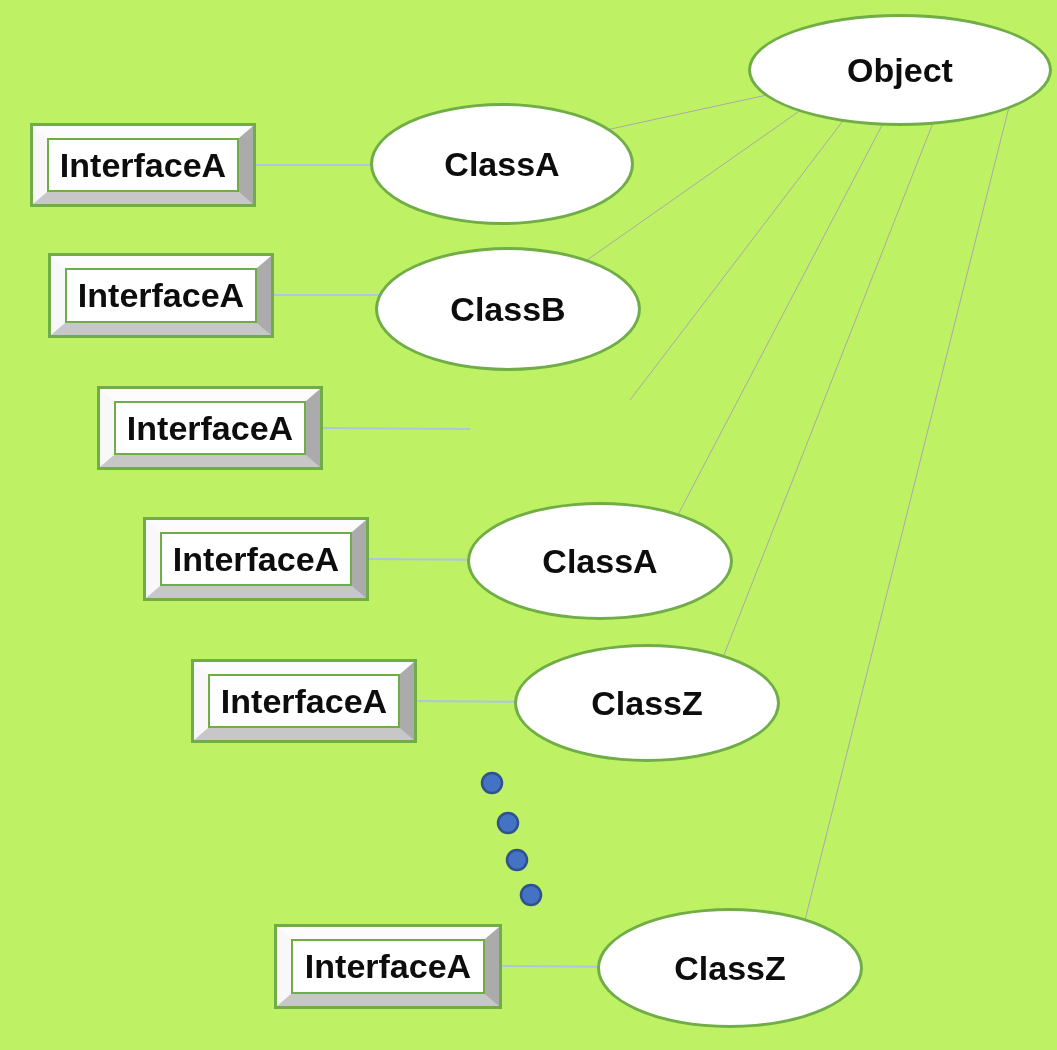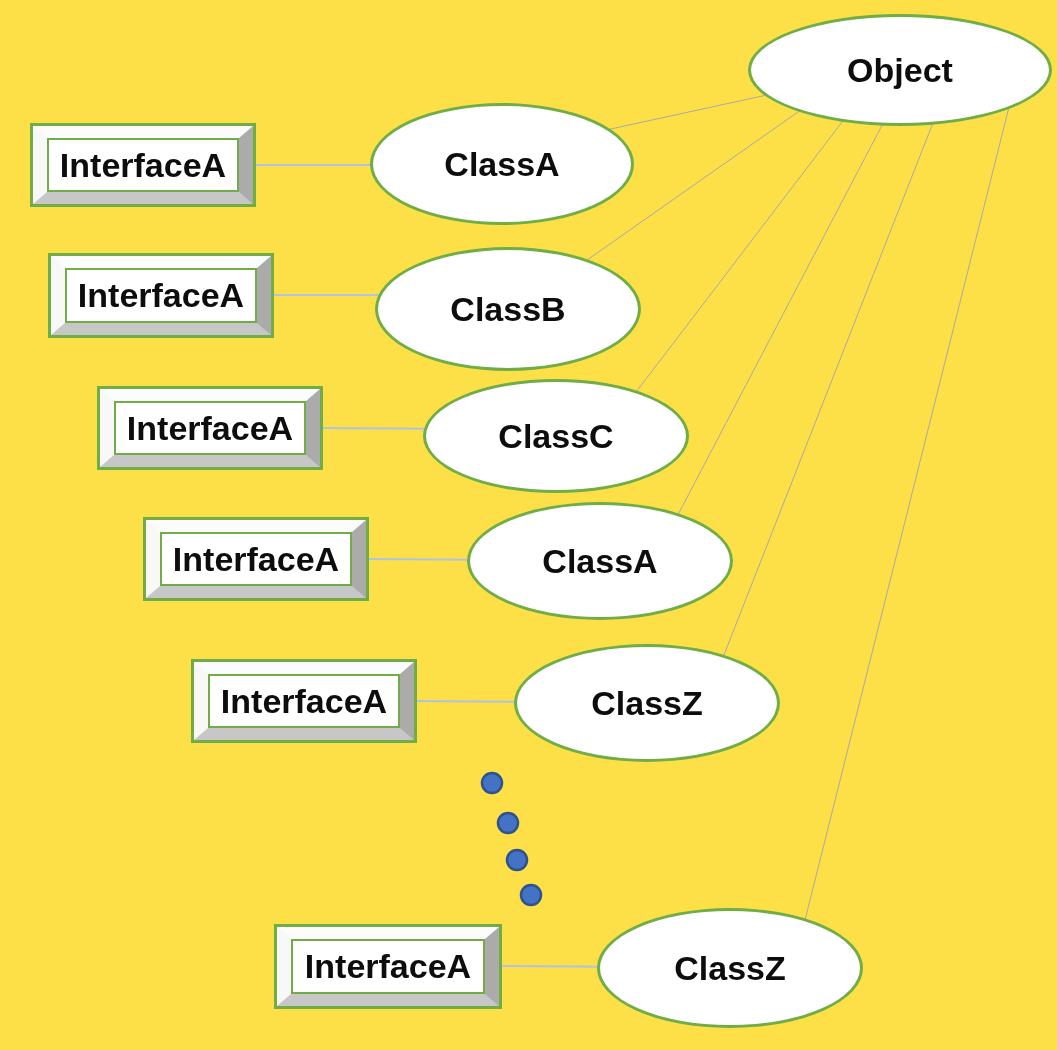--- a/index.html
+++ b/index.html
@@ -4,21 +4,21 @@
 <style>
   html, body {
     margin: 0;
     padding: 0;
     background: #ffffff;
   }
   #canvas {
     position: relative;
     width: 1057px;
     height: 1050px;
-    background: #fde047;
+    background: #bef264;
     overflow: hidden;
     font-family: "Liberation Sans", sans-serif;
   }
   #edge-layer {
     position: absolute;
     left: 0; top: 0;
     z-index: 1;
   }
   .node { position: absolute; z-index: 2; box-sizing: border-box; }
   .ellipse-node {
@@ -113,23 +113,20 @@
     <span class="label">ClassB</span>
   </div>
 
   <div class="node iface-outer" style="left:97px; top:386px; width:226px; height:84px;">
     <div class="iface-bevel">
       <div class="iface-inner">
         <span class="label">InterfaceA</span>
       </div>
     </div>
   </div>
-  <div class="node ellipse-node" style="left:423px; top:379px; width:266px; height:114px;">
-    <span class="label">ClassC</span>
-  </div>
 
   <div class="node iface-outer" style="left:143px; top:517px; width:226px; height:84px;">
     <div class="iface-bevel">
       <div class="iface-inner">
         <span class="label">InterfaceA</span>
       </div>
     </div>
   </div>
   <div class="node ellipse-node" style="left:467px; top:502px; width:266px; height:118px;">
     <span class="label">ClassA</span>

